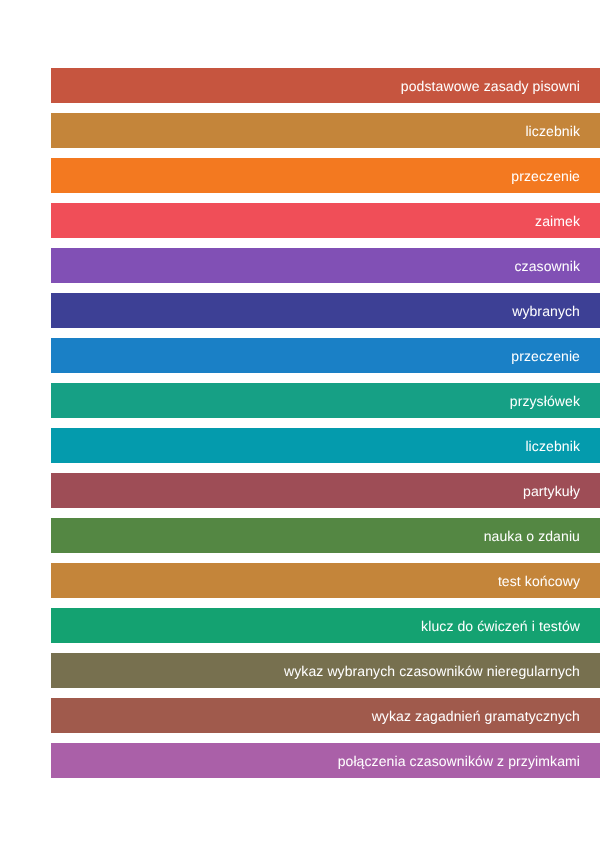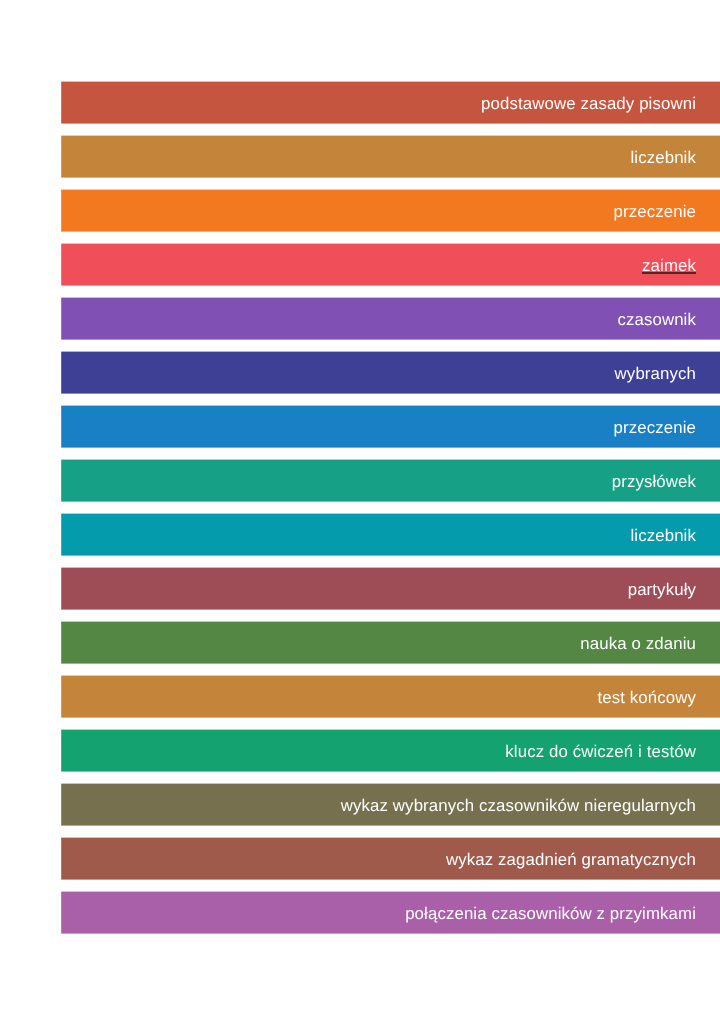--- a/index.html
+++ b/index.html
@@ -53,21 +53,21 @@
 <div id="toc-list">
     <div class="toc-row" style="background: rgb(198, 85, 63);">
       <span class="toc-label">podstawowe zasady pisowni</span>
     </div>
     <div class="toc-row" style="background: rgb(196, 133, 58);">
       <span class="toc-label">liczebnik</span>
     </div>
     <div class="toc-row" style="background: rgb(243, 121, 32);">
       <span class="toc-label">przeczenie</span>
     </div>
-    <div class="toc-row" style="background: rgb(240, 78, 88); text-decoration: underline;">
+    <div class="toc-row" style="background: rgb(240, 78, 88);">
       <span class="toc-label">zaimek</span>
     </div>
     <div class="toc-row" style="background: rgb(129, 80, 181);">
       <span class="toc-label">czasownik</span>
     </div>
     <div class="toc-row" style="background: rgb(61, 64, 149);">
       <span class="toc-label">wybranych</span>
     </div>
     <div class="toc-row" style="background: rgb(26, 128, 198);">
       <span class="toc-label">przeczenie</span>

